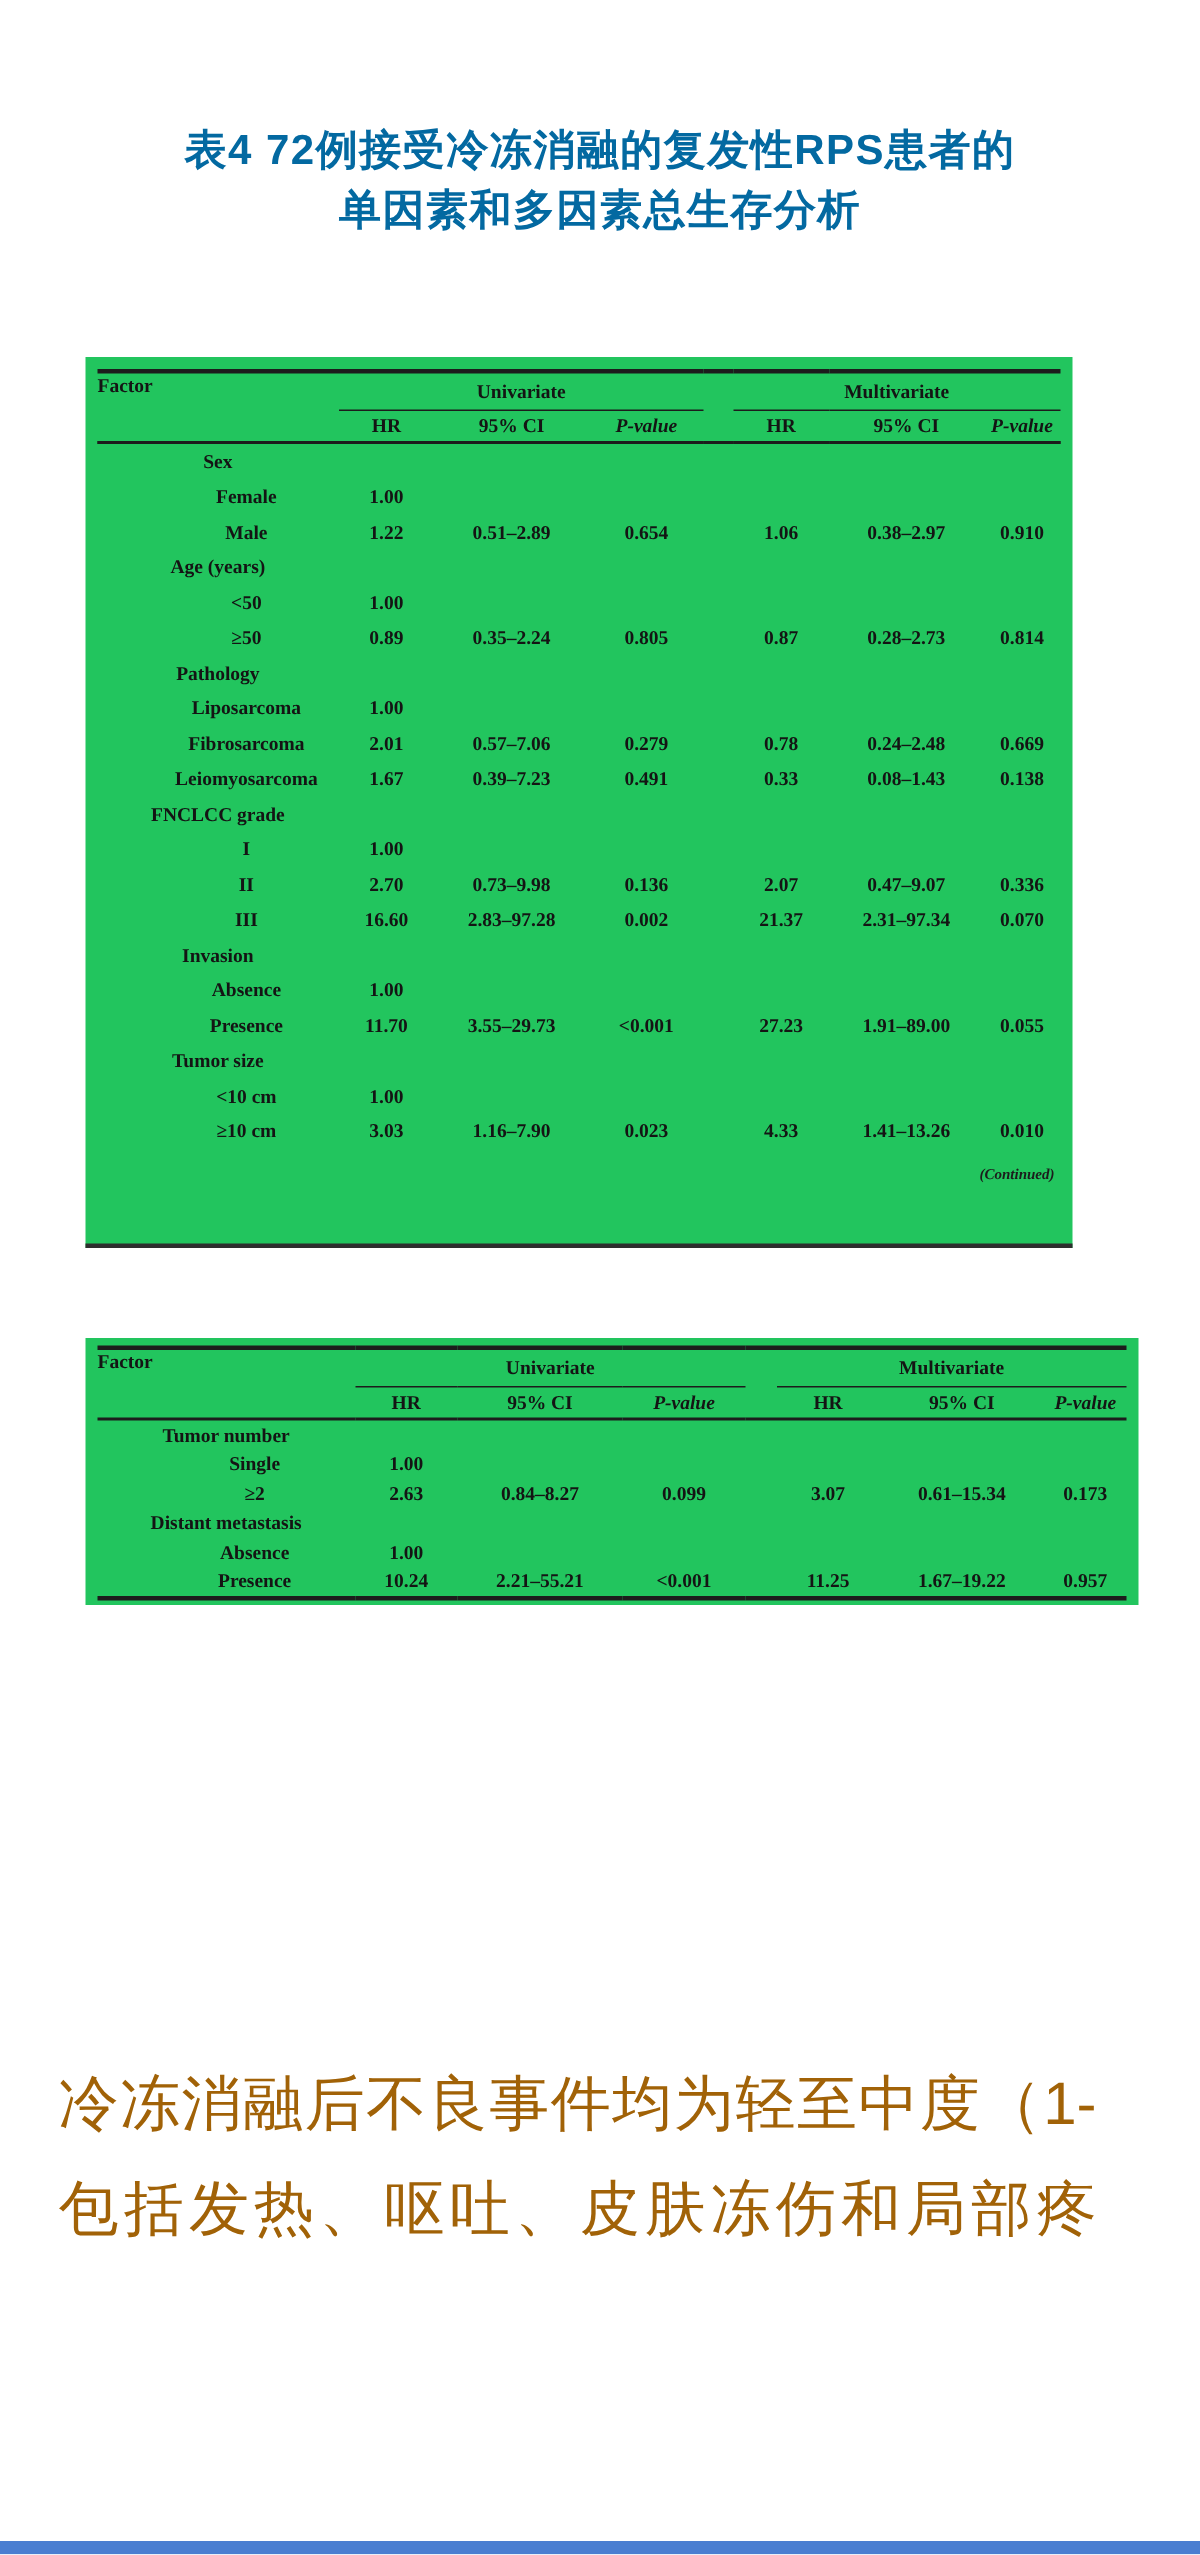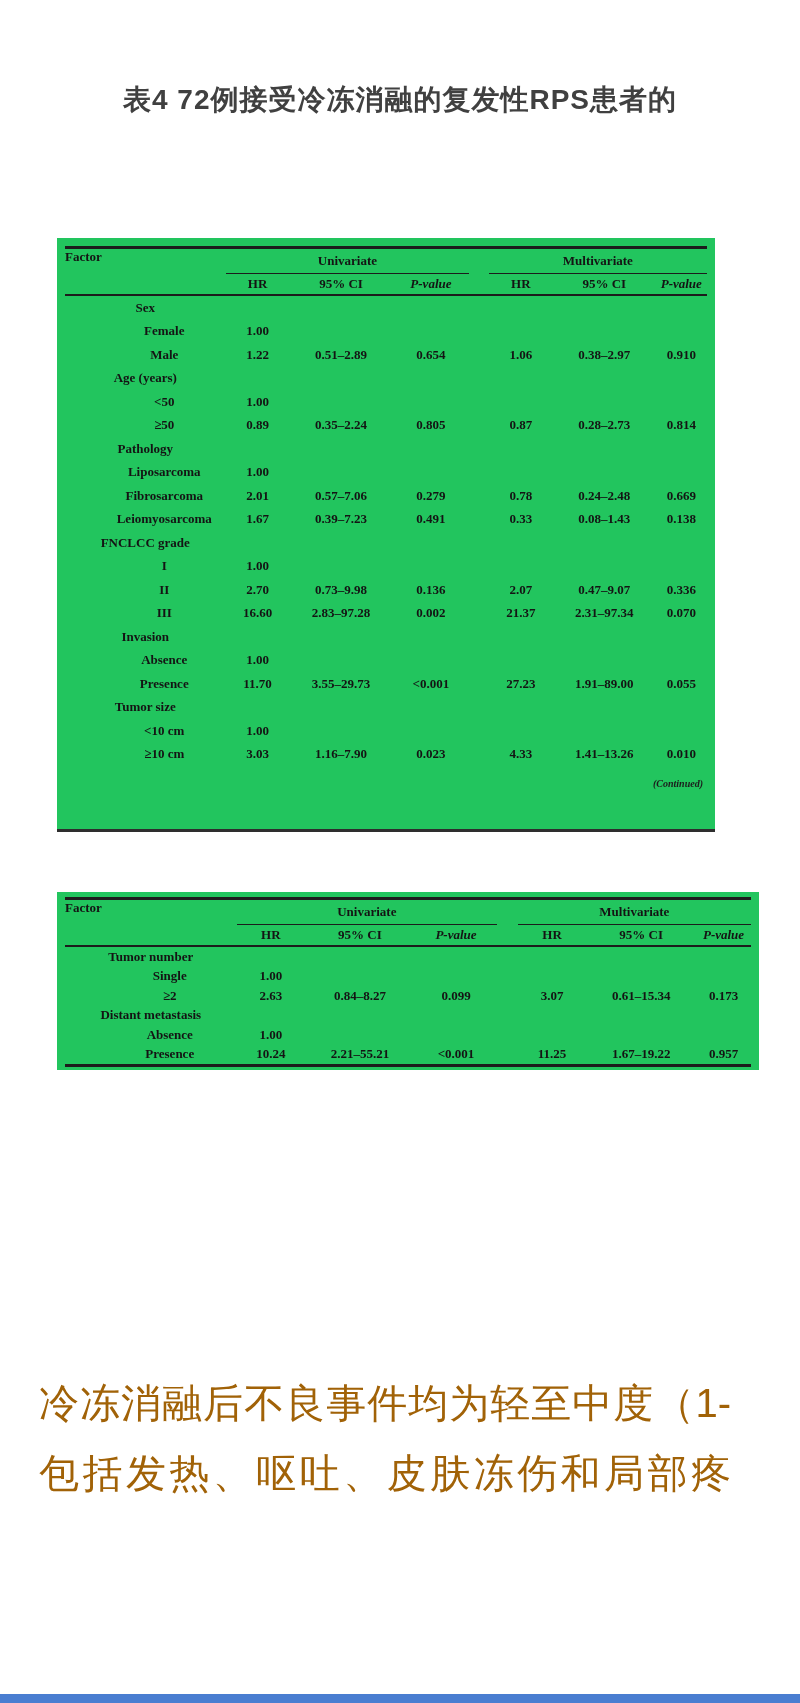--- a/index.html
+++ b/index.html
@@ -1,21 +1,21 @@
 <!DOCTYPE html>
 <html><head>
 <meta charset="utf-8">
 <style>
   html,body { margin:0; padding:0; background:#ffffff; }
   .page { position:relative; width:800px; height:1703px; background:#ffffff; overflow:hidden;
           font-family:"Liberation Sans", sans-serif; }
 
   
   .title { position:absolute; top:80px; left:0; width:100%; text-align:center;
-           color:#404040; font-weight:700; font-size:28px; line-height:40px; letter-spacing:1px; }
+           color:#0369a1; font-weight:700; font-size:28px; line-height:40px; letter-spacing:1px; }
 
   
   .scan { position:absolute; background:#22c55e; color:#1c1c1c;
           font-family:"Liberation Serif", serif; box-sizing:border-box; }
   .scan1 { top:238px; left:57px; width:658px; height:594px; padding:8px 8px 0 8px;
            border-bottom:3px solid #2e2e2e; }
   .scan2 { top:892px; left:57px; width:702px; height:178px; padding:5px 8px 0 8px; }
 
   table.stat { width:100%; border-collapse:collapse; border-top:3px solid #1c1c1c;
                font-size:13px; font-weight:700; color:#141414; }
@@ -47,20 +47,21 @@
 
   .footer-bar { position:absolute; left:0; bottom:0; width:100%; height:9px; background:#4a7ed1; }
 </style>
 </head>
 <body>
 
 <div class="page">
 
   <div class="title">
     <div>表4 72例接受冷冻消融的复发性RPS患者的</div>
+    <div>单因素和多因素总生存分析</div>
   </div>
 
   <div class="scan scan1">
     <table class="stat t1" id="table1">
         <colgroup>
           <col style="width: 25%;">
           <col style="width: 10%;">
           <col style="width: 16%;">
           <col style="width: 12%;">
           <col style="width: 3%;">

